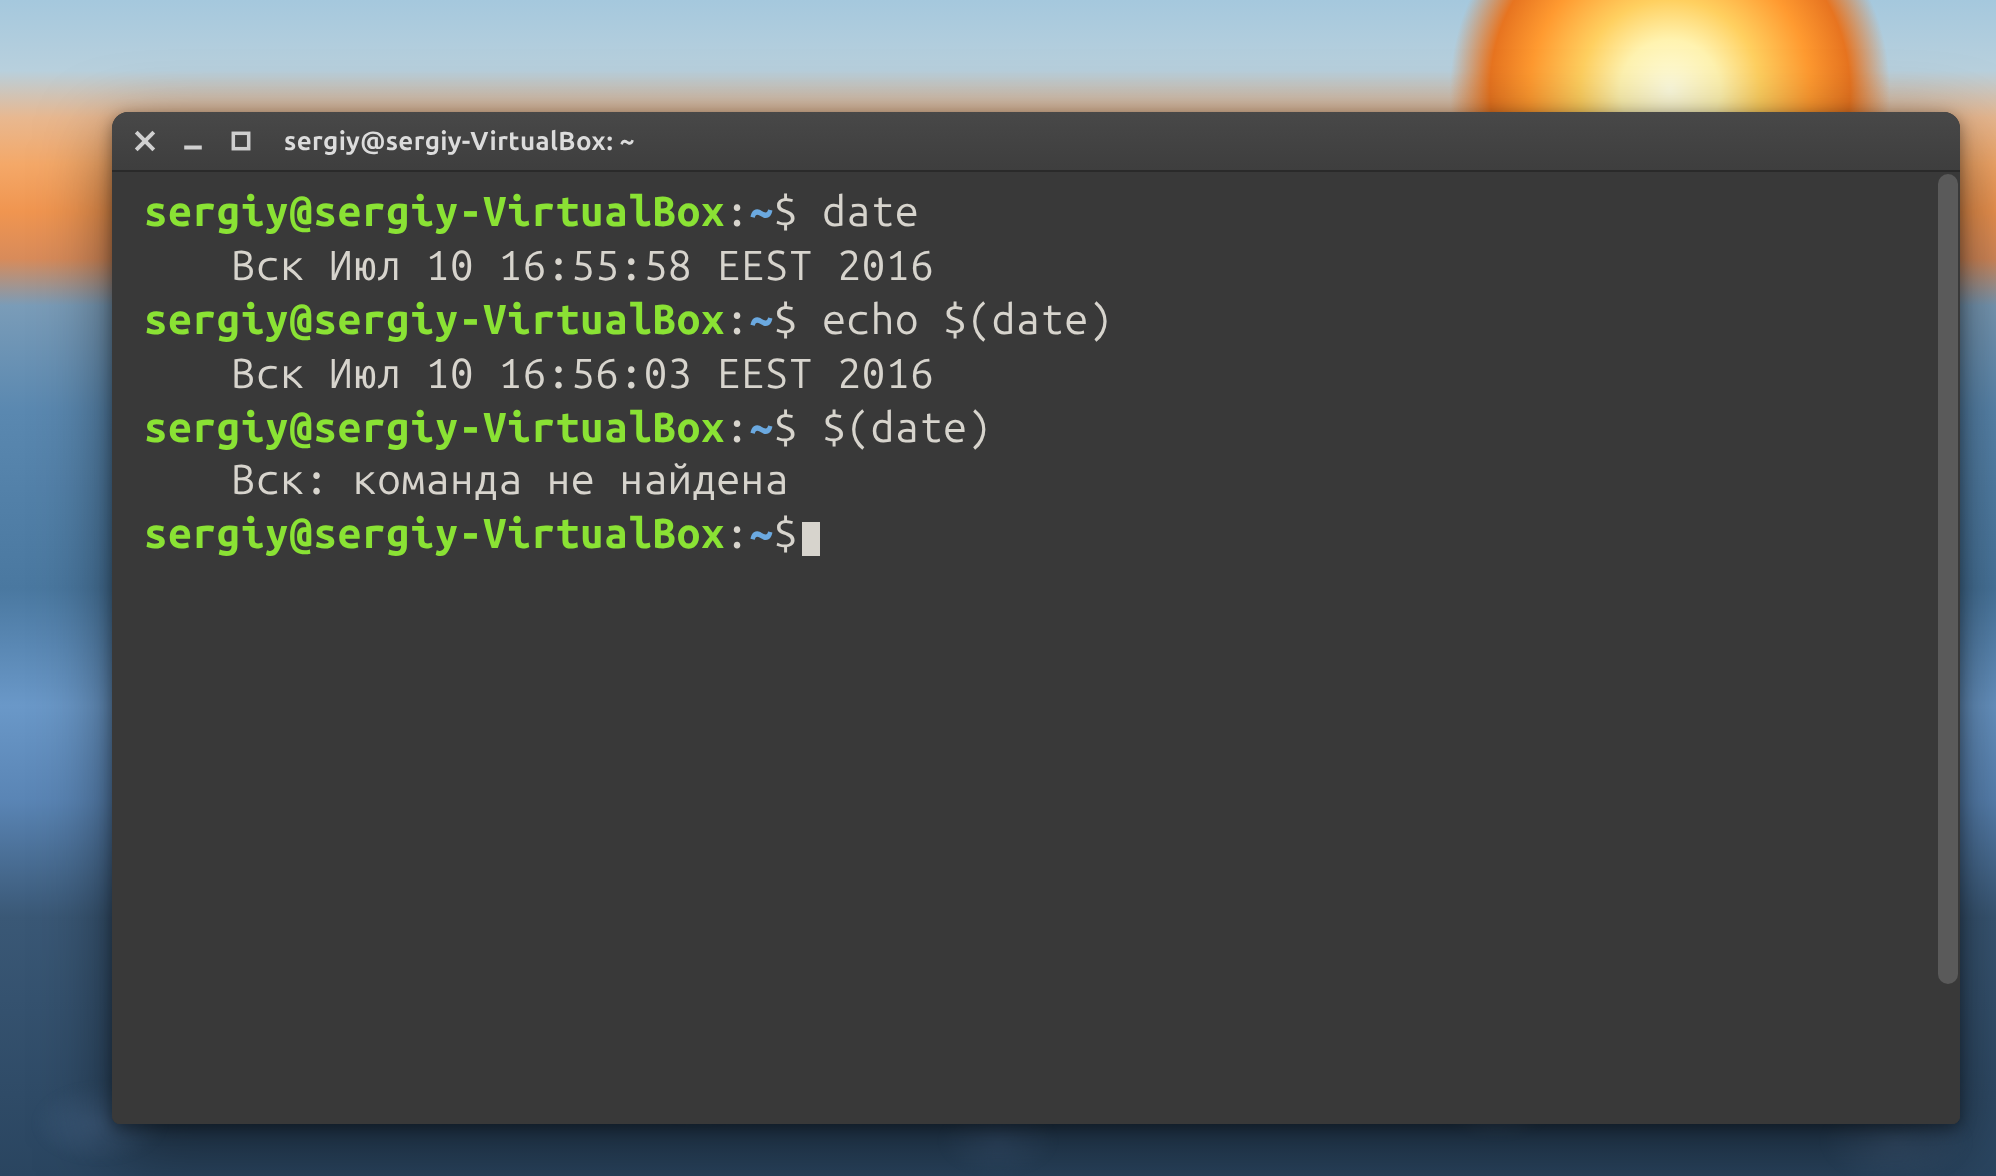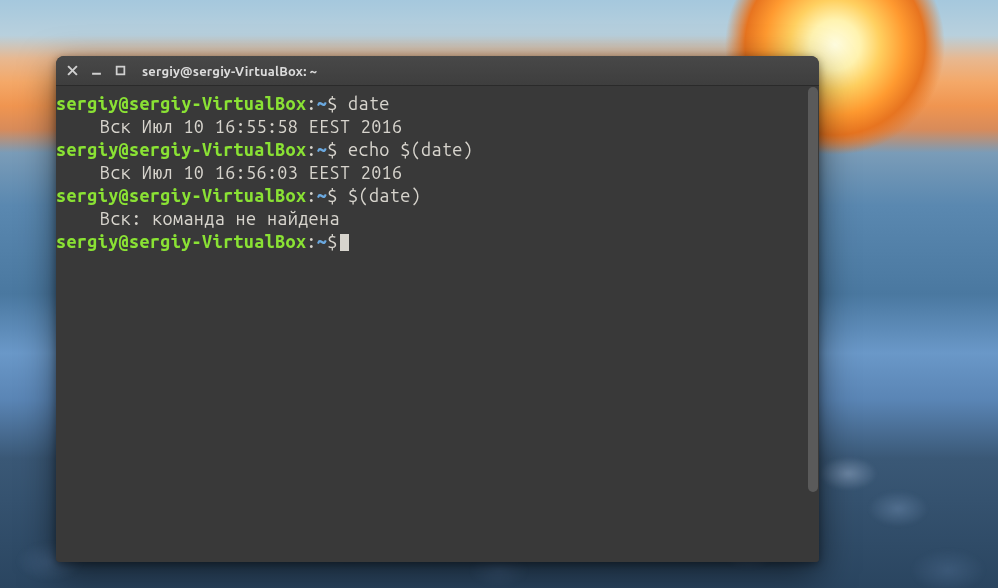--- a/index.html
+++ b/index.html
@@ -78,21 +78,21 @@
         radial-gradient(ellipse 55px 33px at 5% 85%, rgba(70,100,135,0.6), transparent 60%),
         radial-gradient(ellipse 48px 28px at 50% 90%, rgba(65,95,130,0.55), transparent 60%),
         radial-gradient(ellipse 62px 36px at 95% 90%, rgba(75,105,140,0.5), transparent 60%);
       filter: blur(1.5px);
     }
     
     .terminal-window {
       position: absolute;
       top: 56px;
       left: 56px;
-      width: 763px;
+      width: 924px;
       height: 506px;
       background: #393939;
       border-radius: 8px 8px 4px 4px;
       box-shadow: 0 12px 36px rgba(0,0,0,0.55), 0 2px 8px rgba(0,0,0,0.4);
       z-index: 10;
       overflow: hidden;
       display: flex;
       flex-direction: column;
     }
     
@@ -134,22 +134,22 @@
     }
     
     .title-text {
       margin-left: 6px;
       letter-spacing: 0.2px;
     }
     
     .terminal-body {
       flex: 1;
       background: #393939;
-      padding: 6px 0;
-      font-size: 18px;
+      padding: 6px 16px;
+      font-size: 21px;
       line-height: 1.28;
       letter-spacing: 0.35px;
       color: #d7d4cd;
       position: relative;
       overflow: hidden;
       white-space: pre;
     }
     
     .scrollbar-track {
       position: absolute;

